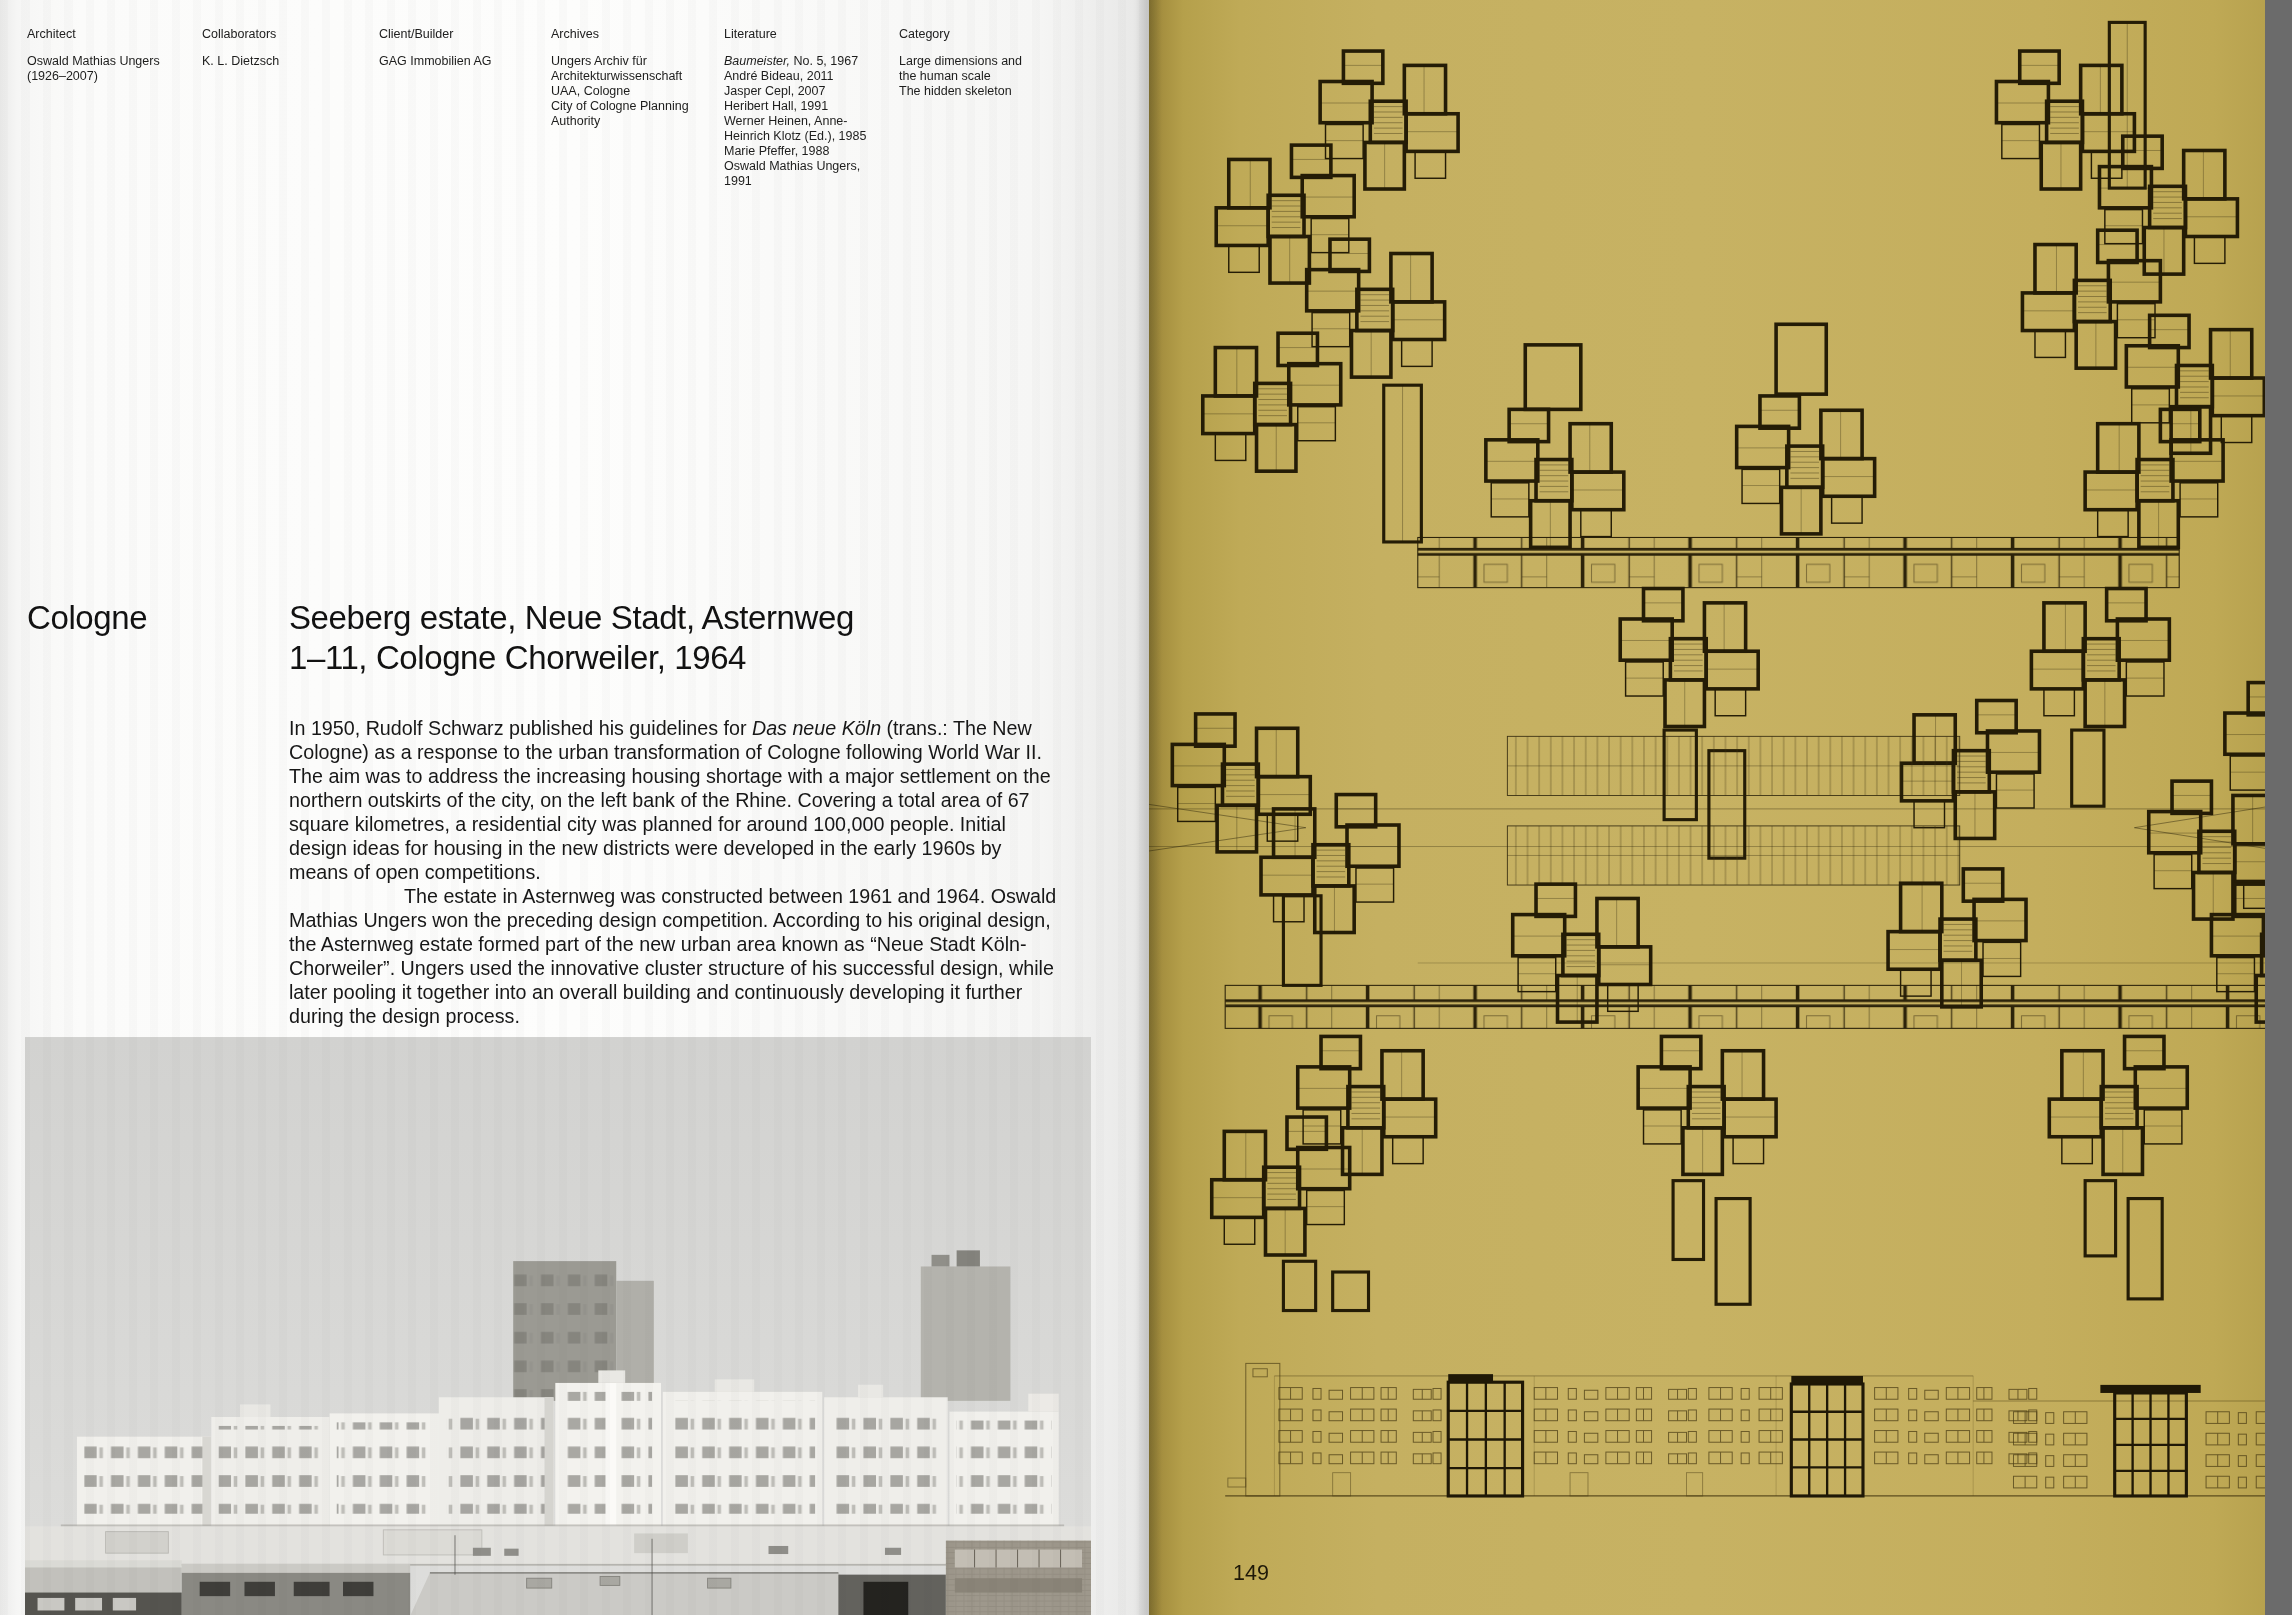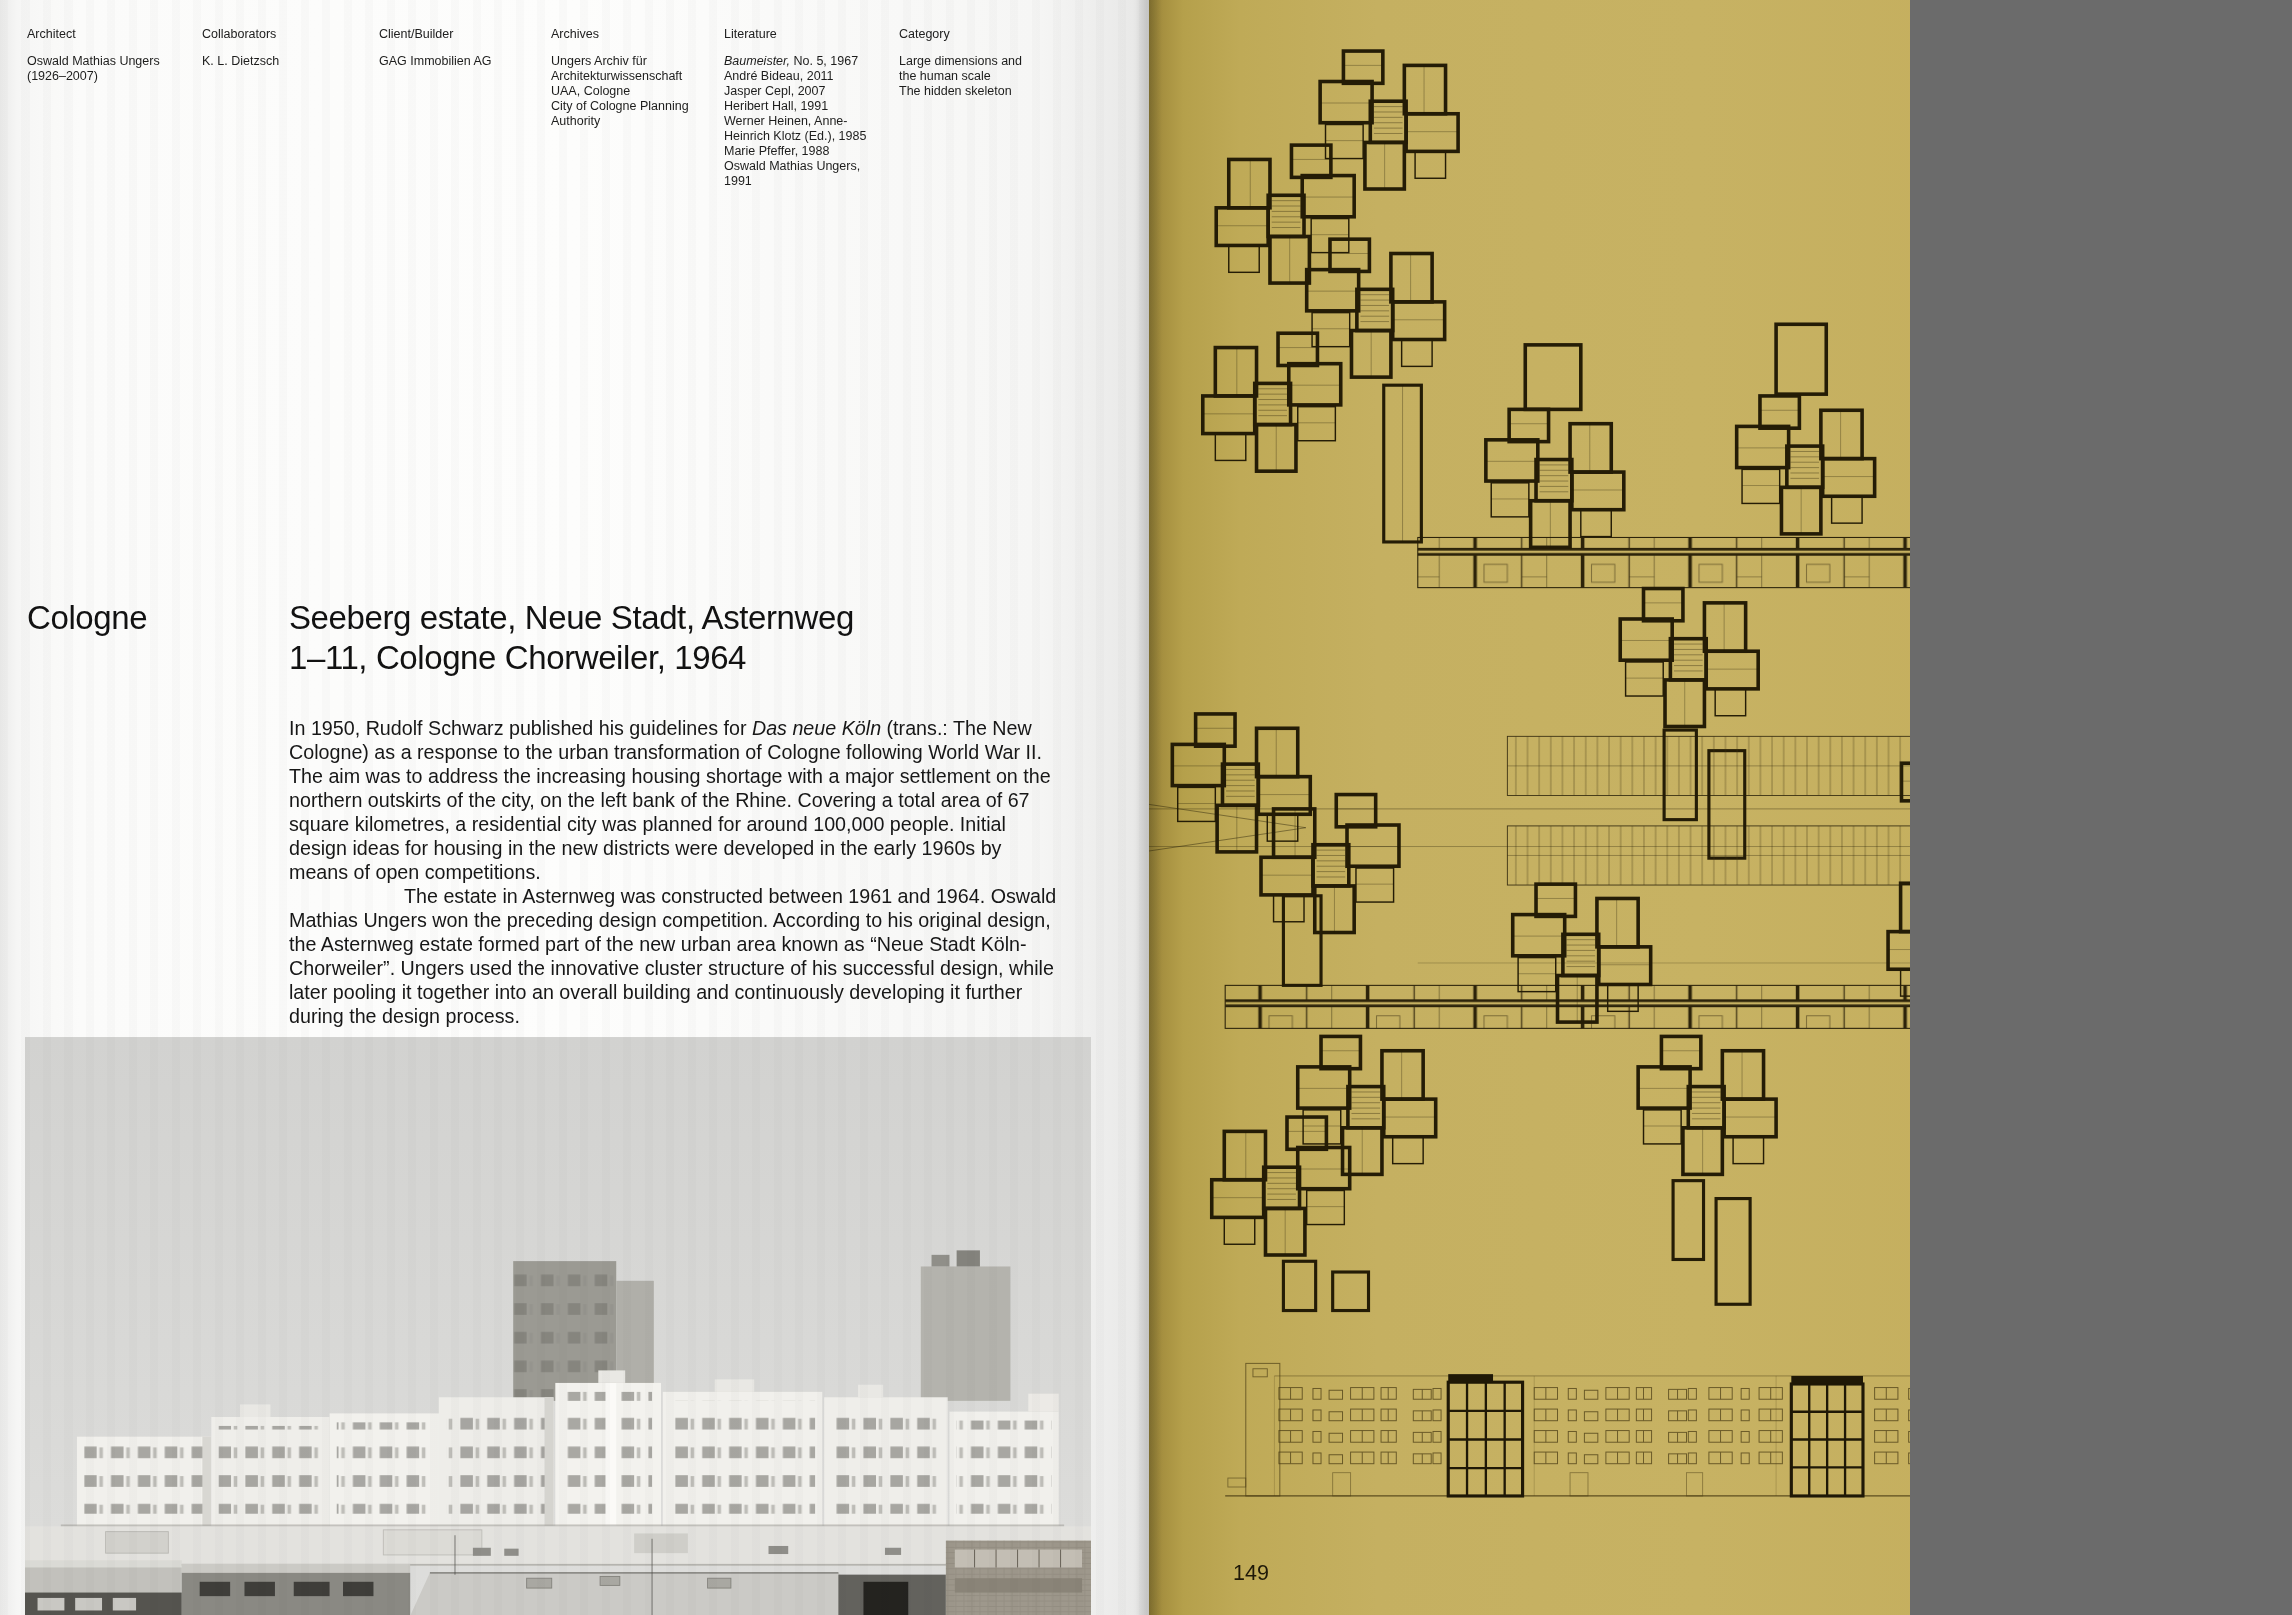--- a/index.html
+++ b/index.html
@@ -1,17 +1,17 @@
 <!DOCTYPE html>
 <html style="font-size:14.3px"><head>
 <meta charset="utf-8">
 <style>
   html,body{margin:0;padding:0;background:#6b6b6b;}
   #stage{
-    position:relative;width:1910px;height:1616px;overflow:hidden;
+    position:relative;width:2265px;height:1616px;overflow:hidden;
     font-family:"Liberation Sans", sans-serif;color:#161616;
   }
   
   .page-left{
     position:absolute;left:0;top:0;width:1149px;height:1616px;
     background:linear-gradient(to right,#ebebea 0,#f6f6f5 1.5%,#fbfbfa 7%,#fdfdfc 50%,#f6f6f5 90%,#e9e9e8 98.6%,#d8d8d7 100%);
   }
   .page-left::after{
     content:"";position:absolute;inset:0;pointer-events:none;
     background:repeating-linear-gradient(90deg,rgba(0,0,0,0.014) 0 8px,rgba(0,0,0,0) 8px 21.5px);

